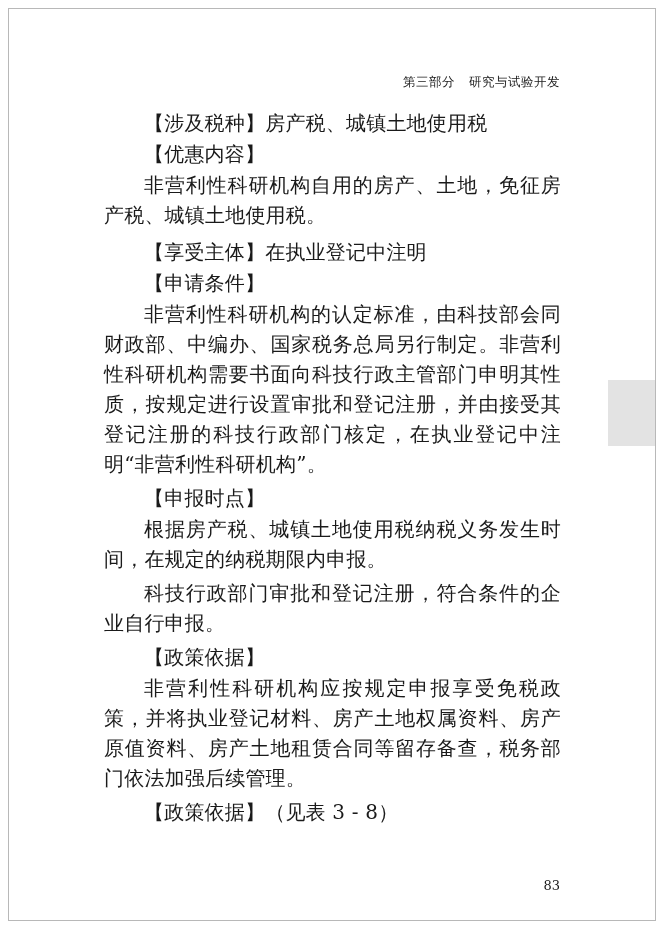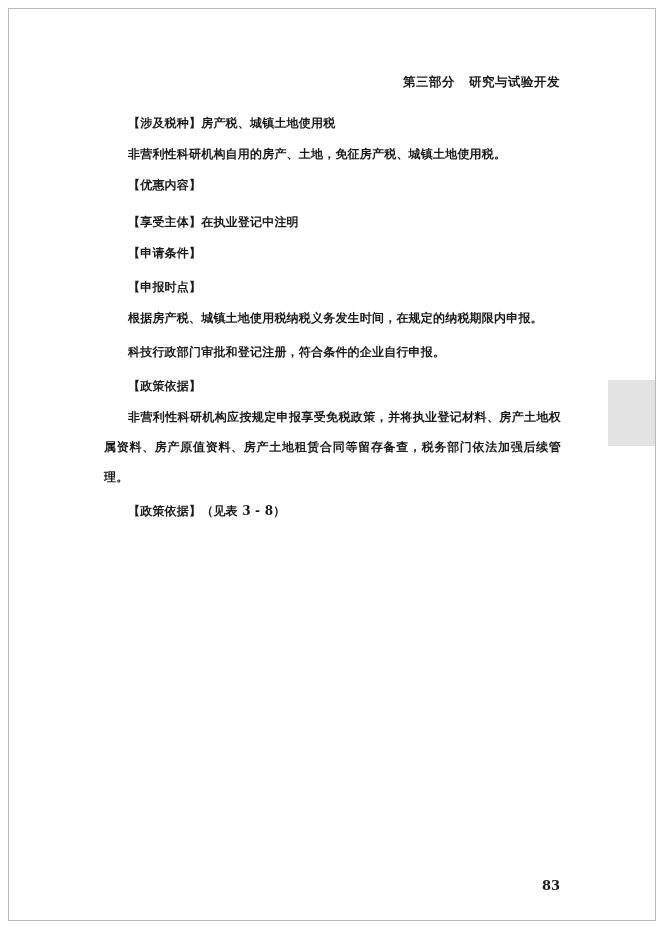--- a/index.html
+++ b/index.html
@@ -11,21 +11,20 @@
     font-family: "DejaVu Serif", "Liberation Serif", serif;
     color: #1a1a1a;
   }
   .page {
     position: relative;
     width: 664px;
     height: 929px;
     background: #ffffff;
     box-sizing: border-box;
     overflow: hidden;
-    font-weight: bold;
   }
   
   .page-frame {
     position: absolute;
     left: 8px;
     top: 8px;
     width: 648px;
     height: 913px;
     border: 1px solid #b8b8b8;
     box-sizing: border-box;
@@ -55,21 +54,21 @@
   .header .part {
     margin-right: 14px;
   }
   .content {
     position: absolute;
     left: 104px;
     top: 108px;
     width: 457px;
   }
   .para {
-    font-size: 12px;
+    font-size: 20px;
     line-height: 30px;
     text-align: justify;
     text-justify: inter-ideograph;
     margin: 0 0 1px 0;
     letter-spacing: 0.2px;
   }
   .indent {
     text-indent: 2em;
   }
   .gap-sm { height: 6px; }
@@ -90,25 +89,26 @@
   <div class="page-frame"></div>
   <div class="edge-tab"></div>
 
   <div class="header">
     <span class="part">第三部分</span><span>研究与试验开发</span>
   </div>
 
   <div class="content">
 
     <p class="para indent">【涉及税种】房产税、城镇土地使用税</p>
+    <p class="para indent">【优惠内容】</p>
     <p class="para indent">非营利性科研机构自用的房产、土地，免征房产税、城镇土地使用税。</p>
-    <p class="para indent">【优惠内容】</p>
     <div class="gap-sm"></div>
     <p class="para indent">【享受主体】在执业登记中注明</p>
     <p class="para indent">【申请条件】</p>
+    <p class="para indent">非营利性科研机构的认定标准，由科技部会同财政部、中编办、国家税务总局另行制定。非营利性科研机构需要书面向科技行政主管部门申明其性质，按规定进行设置审批和登记注册，并由接受其登记注册的科技行政部门核定，在执业登记中注明“非营利性科研机构”。</p>
     <div class="gap-xs"></div>
     <p class="para indent">【申报时点】</p>
     <p class="para indent">根据房产税、城镇土地使用税纳税义务发生时间，在规定的纳税期限内申报。</p>
     <div class="gap-xs"></div>
     <p class="para indent">科技行政部门审批和登记注册，符合条件的企业自行申报。</p>
     <div class="gap-xs"></div>
     <p class="para indent">【政策依据】</p>
     <p class="para indent">非营利性科研机构应按规定申报享受免税政策，并将执业登记材料、房产土地权属资料、房产原值资料、房产土地租赁合同等留存备查，税务部门依法加强后续管理。</p>
     <div class="gap-xs"></div>
     <p class="para indent">【政策依据】（见表 3 - 8）</p>

